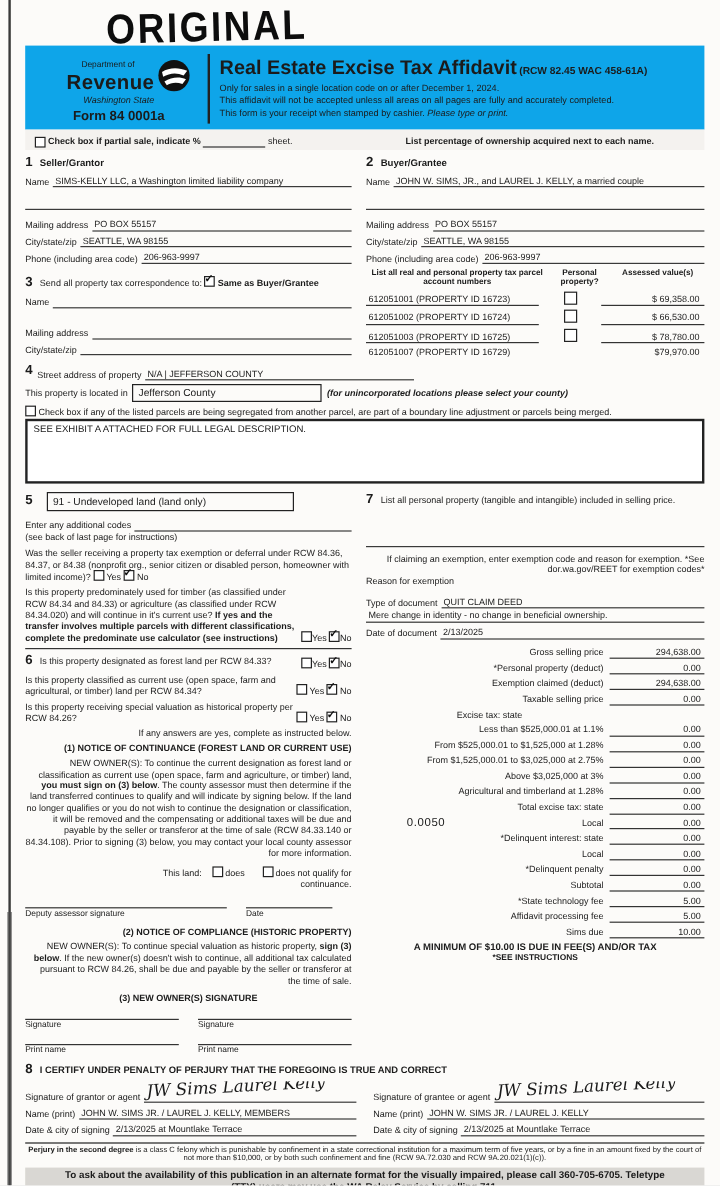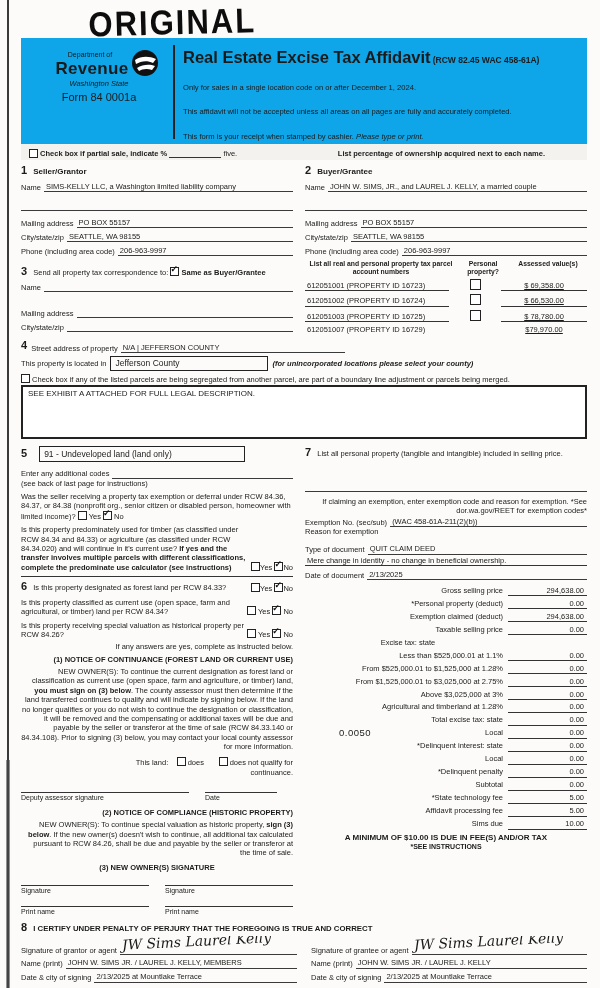--- a/index.html
+++ b/index.html
@@ -8,47 +8,47 @@
   .scan-edge{position:absolute;left:7px;top:0;width:2px;height:100%;background:#3a3a3a;}
   .scan-edge2{position:absolute;left:6px;top:760px;width:4px;height:228px;background:#4a4a4a;opacity:.6;}
   .stamp{position:absolute;left:88px;top:4px;font-size:31px;font-weight:bold;letter-spacing:2px;
          color:#0d0d0d;transform:rotate(-1.5deg) scaleY(1.12);transform-origin:left top;}
   .content{margin:0 13px 0 21px;position:relative;}
   .header-band{margin-top:38px;background:#0ea5e9;padding:5px 8px 3px 8px;display:flex;align-items:stretch;}
   .logo-block{width:140px;text-align:center;padding-top:8px;position:relative;}
   .dept-line{font-size:7px;margin-right:18px;}
   .agency{font-size:17px;font-weight:bold;letter-spacing:.3px;margin-top:-2px;margin-right:14px;}
   .wa{font-size:7.5px;font-style:italic;margin-top:0px;}
-  .form-no{font-size:11px;font-weight:normal;margin-top:3px;}
+  .form-no{font-size:11px;font-weight:bold;margin-top:3px;}
   .logo-icon{position:absolute;right:10px;top:6px;}
   .vline{border-left:2px solid #222;margin:2px 8px 2px 4px;}
   .title-block{flex:1;padding-top:4px;}
   .title{font-size:16.5px;font-weight:bold;}
   .title-ref{font-size:8.5px;font-weight:bold;}
-  .hnote{font-size:7.6px;margin-top:15px;}
+  .hnote{font-size:7.6px;margin-top:1px;}
   .partial-row{display:flex;align-items:flex-end;padding:5px 8px 2px 8px;background:#f4f2ef;}
   .blankline{display:inline-block;width:52px;border-bottom:1px solid #333;}
   .cb{display:inline-block;width:7px;height:7px;border:1px solid #222;position:relative;vertical-align:-1px;background:#fff;}
   .cb .mk{position:absolute;left:-1px;top:-4px;font-style:normal;font-weight:bold;font-size:9px;color:#111;}
   .cb.big{width:9px;height:9px;}
   .b{font-weight:bold;} .i{font-style:italic;}
   .secnum{font-weight:bold;font-size:11px;margin-right:4px;}
   .cols{display:flex;gap:12px;margin-top:4px;}
   .colL{flex:0 0 272px;} .colR{flex:1;min-width:0;}
   .field{display:flex;align-items:flex-end;margin-top:3.5px;}
   .flabel{white-space:nowrap;padding-right:3px;}
   .fill{flex:1;border-bottom:1px solid #3a3a3a;padding:0 2px;min-height:9px;white-space:nowrap;overflow:hidden;}
   .sech{font-weight:bold;font-size:8px;}
   .ptable{margin-top:4px;}
   .phead{display:flex;font-weight:bold;font-size:6.8px;text-align:center;line-height:1.15;}
   .ph1{flex:1;} .ph2{flex:0 0 52px;} .ph3{flex:0 0 78px;}
   .prow{display:flex;align-items:flex-end;margin-top:3px;}
   .pnum{flex:1;border-bottom:1px solid #333;padding:0 2px;}
   .ppp{flex:0 0 52px;text-align:center;}
-  .pval{flex:0 0 78px;border-bottom:1px solid #333;text-align:center;padding:0 4px;text-decoration:underline;}
+  .pval{flex:0 0 78px;border-bottom:1px solid #333;text-align:right;padding:0 4px;}
   .prow.nol .pnum,.prow.nol .pval{border-bottom:none;}
   .sec4{margin-top:5px;}
   .located-box{display:inline-block;border:1.5px solid #222;min-width:148px;padding:1px 4px;font-size:8.5px;margin:0 4px;}
   .legal-box{border:2px solid #222;height:46px;padding:2px 5px;font-size:8px;margin-top:1px;background:#fff;}
   .qrow{display:flex;align-items:flex-end;gap:3px;margin-top:4px;}
   .qtext{flex:1;}
   .yn{white-space:nowrap;}
   .usecode-box{display:inline-block;border:1.5px solid #222;width:196px;padding:1.5px 4px;font-size:8.5px;vertical-align:middle;}
   .hr{border-top:1px solid #333;margin:4px 0 3px 0;}
   .para{margin-top:3px;text-align:right;}
@@ -105,21 +105,21 @@
           <span>This form is your receipt when stamped by cashier.</span>
           <span class="i">Please type or print.</span>
         </div>
       </div>
     </div>
 
     <div class="partial-row">
       <span class="cb"></span>&nbsp;
       <span class="b">Check box if partial sale, indicate %</span>&nbsp;
       <span class="blankline"></span>&nbsp;
-      <span>five.</span>
+      <span>sheet.</span>
       <span style="flex:1"></span>
       <span class="b" style="margin-right:34px">List percentage of ownership acquired next to each name.</span>
     </div>
 
     <div class="cols">
       <div class="colL">
         <div><span class="secnum">1</span>
              <span class="sech">Seller/Grantor</span></div>
         <div class="field">
             <span class="flabel">Name</span>
@@ -338,24 +338,20 @@
       <div class="colR">
         <div class="qrow" style="margin-top:0">
           <span class="qtext"><span class="secnum">7</span>
           <span>List all personal property (tangible and intangible) included in selling price.</span></span>
         </div>
         <div class="field" style="margin-top:22px">
             <span class="fill"></span>
           </div>
 
         <div class="para" style="margin-top:5px">If claiming an exemption, enter exemption code and reason for exemption. *See dor.wa.gov/REET for exemption codes*</div>
-        <div class="field" style="margin-top:1px">
-          <span class="flabel">Exemption No. (sec/sub)</span>
-          <span class="fill">(WAC 458-61A-211(2)(b))</span>
-        </div>
         <div>Reason for exemption</div>
         <div class="field" style="margin-top:8px">
           <span class="flabel">Type of document</span>
           <span class="fill">QUIT CLAIM DEED</span>
         </div>
 
         <div class="field" style="margin-top:1px">
           <span class="fill" style="border-bottom:1px solid #333">Mere change in identity - no change in beneficial ownership.</span>
         </div>
         <div class="field">

